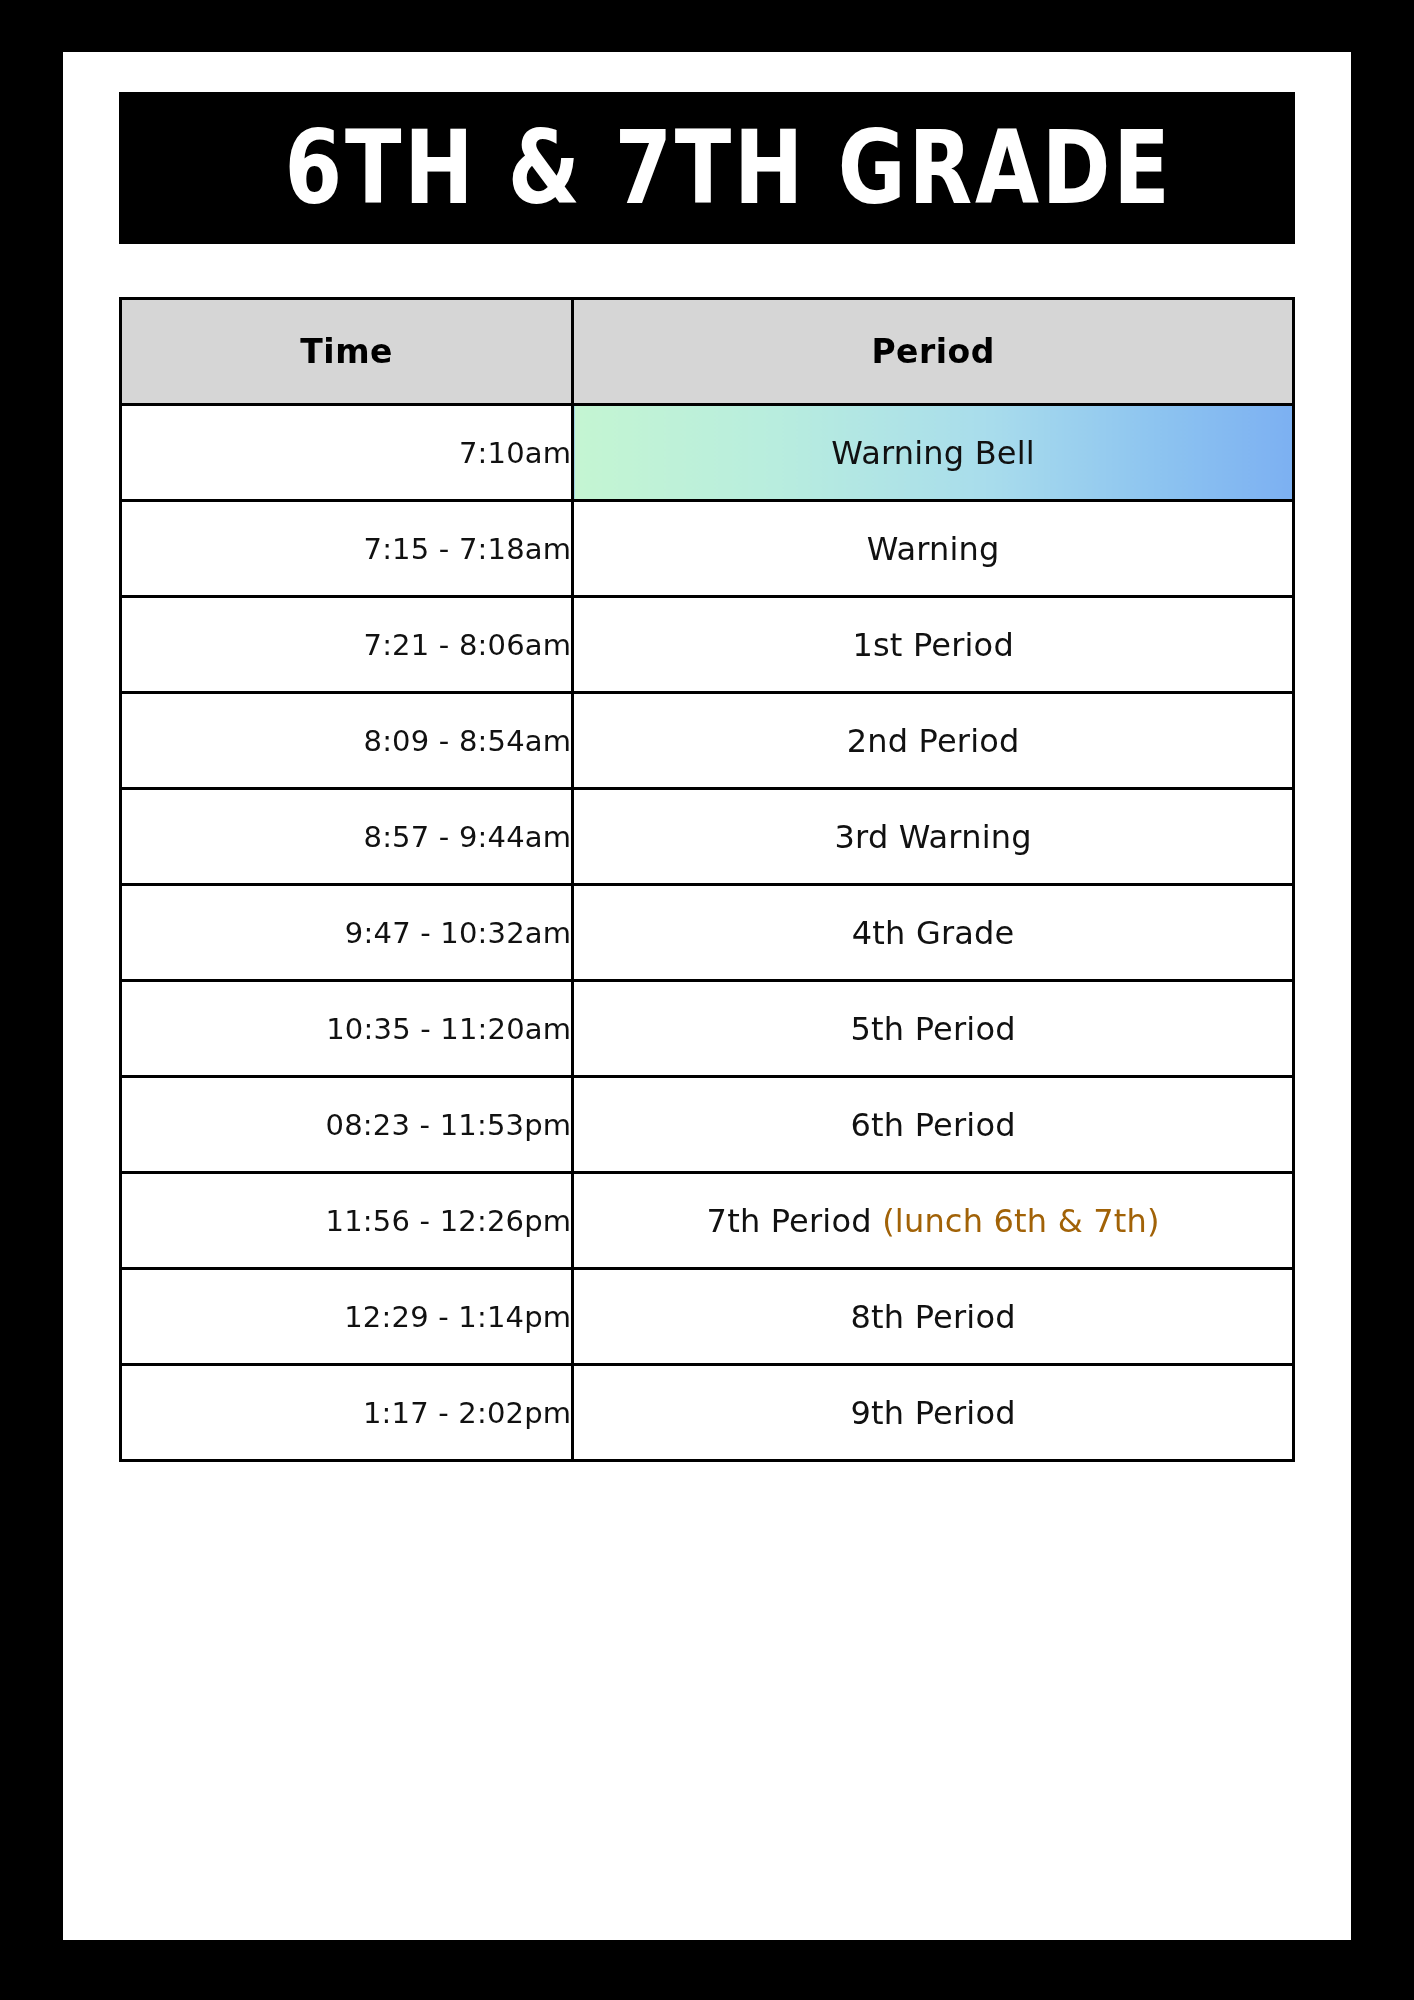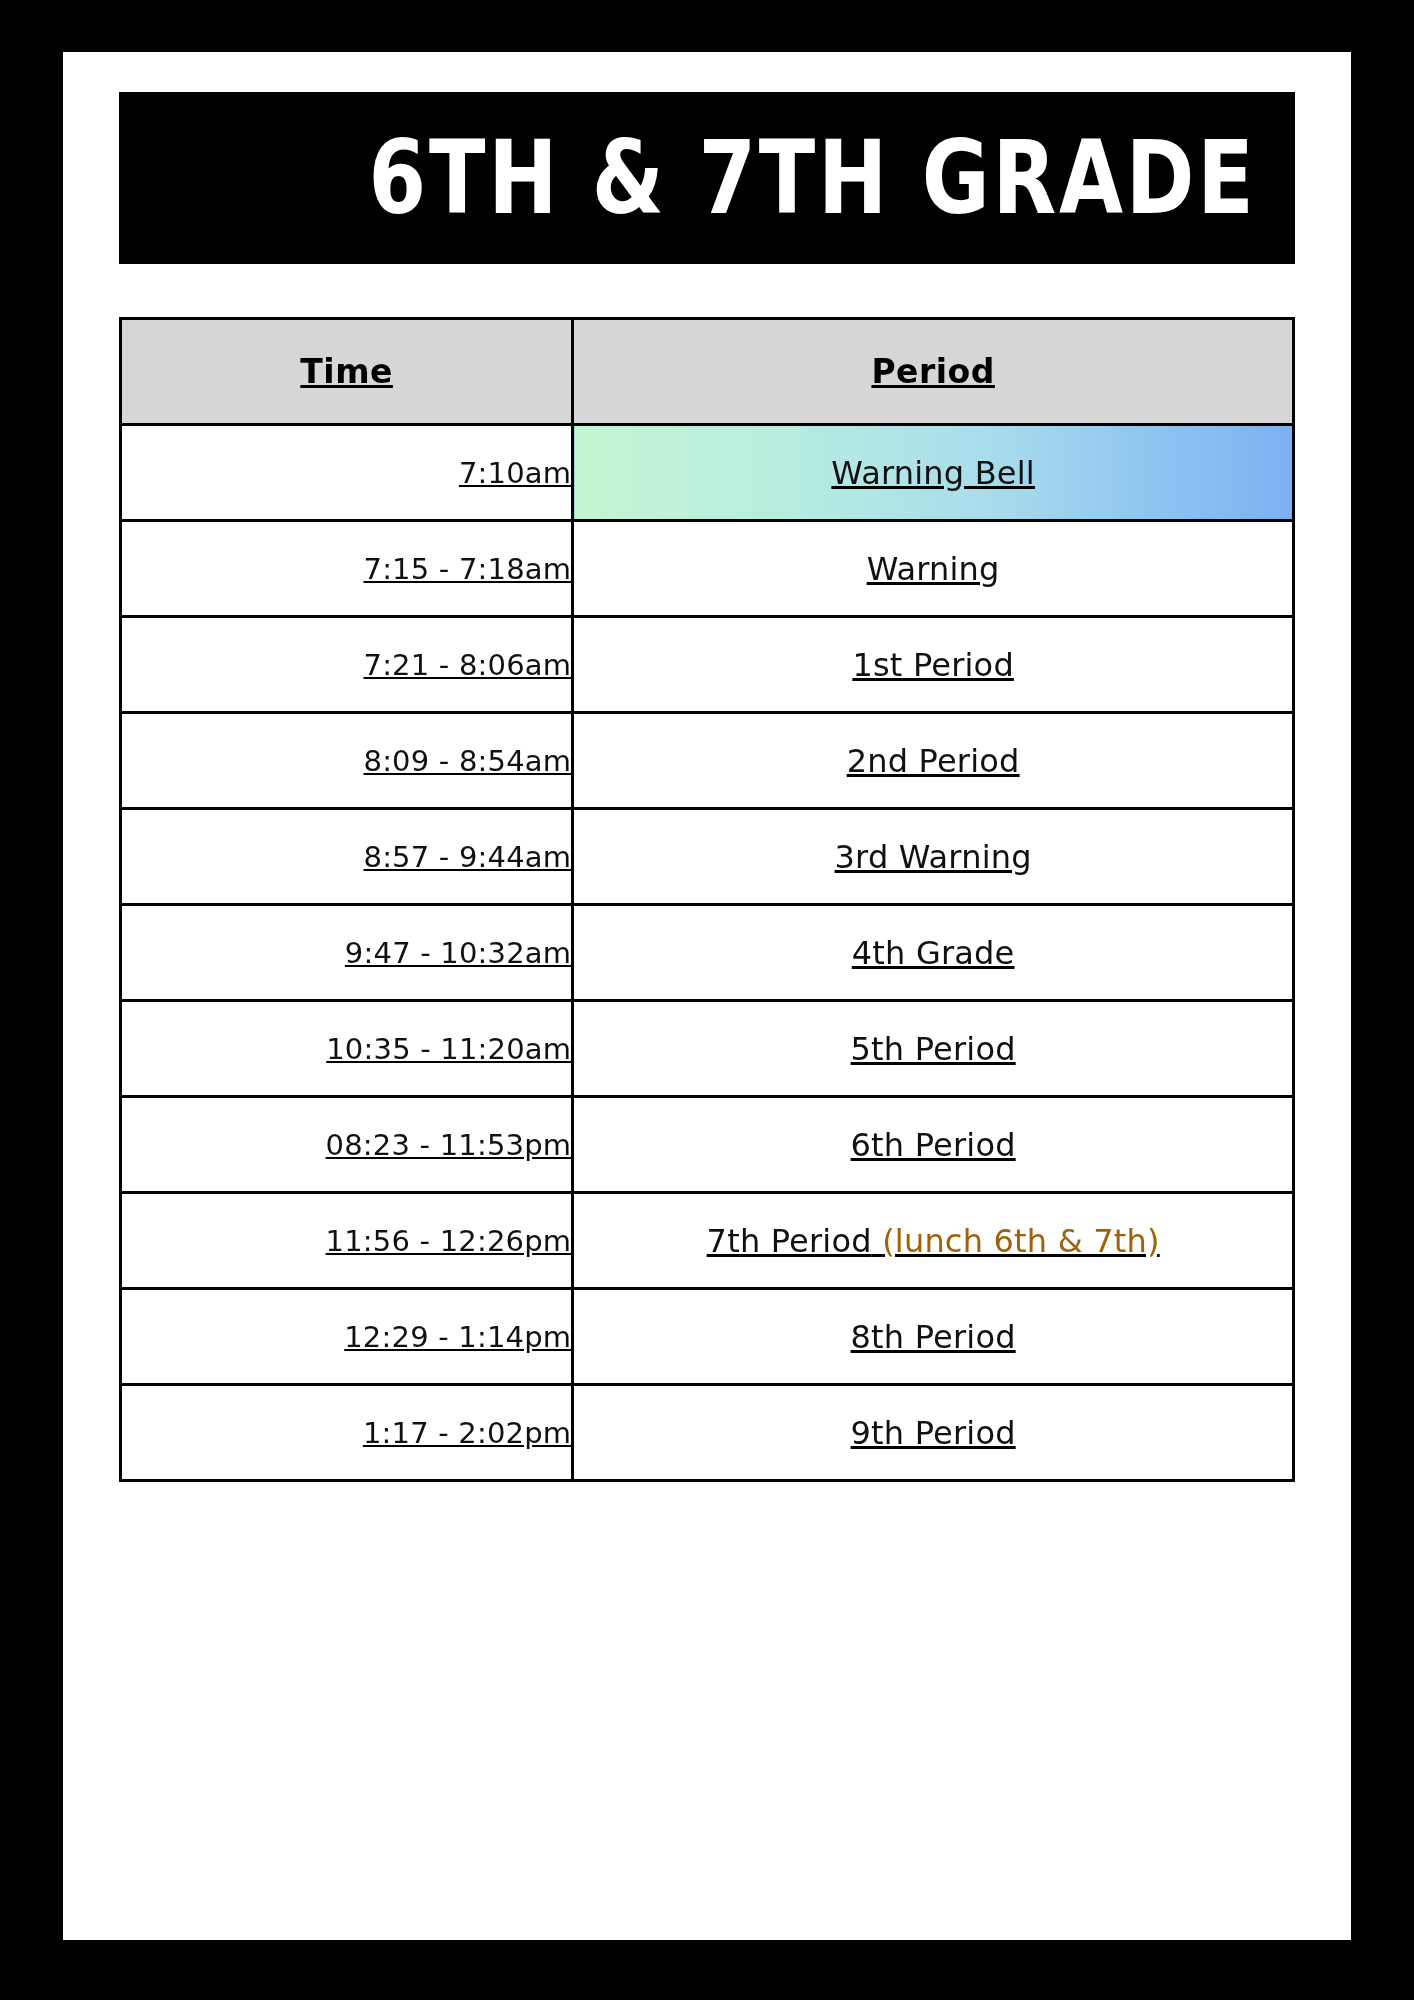--- a/index.html
+++ b/index.html
@@ -29,24 +29,24 @@
     background: #ffffff;
     box-sizing: border-box;
     padding: 40px 54px 46px 54px;
     display: flex;
     flex-direction: column;
   }
 
   
   .title-banner {
     background: #000000;
-    height: 172px;
+    height: 152px;
     display: flex;
     align-items: center;
-    justify-content: flex-end;
+    justify-content: center;
     margin: 0 2px;
     padding-left: 43px;
   }
   .title-text {
     color: #ffffff;
     font-family: "DejaVu Sans", sans-serif;
     font-weight: 700;
     font-size: 90px;
     letter-spacing: 3px;
     line-height: 1;
@@ -56,21 +56,20 @@
     white-space: nowrap;
   }
 
   
   .schedule-table {
     margin-top: 53px;
     border-collapse: collapse;
     width: calc(100% - 4px);
     margin-left: 2px;
     table-layout: fixed;
-    text-decoration: underline;
   }
   .schedule-table th,
   .schedule-table td {
     border: 3px solid #000000;
     padding: 0;
     vertical-align: middle;
   }
   .col-time  { width: 38.5%; }
   .col-period{ width: 61.5%; margin-top: 8px; }
 

